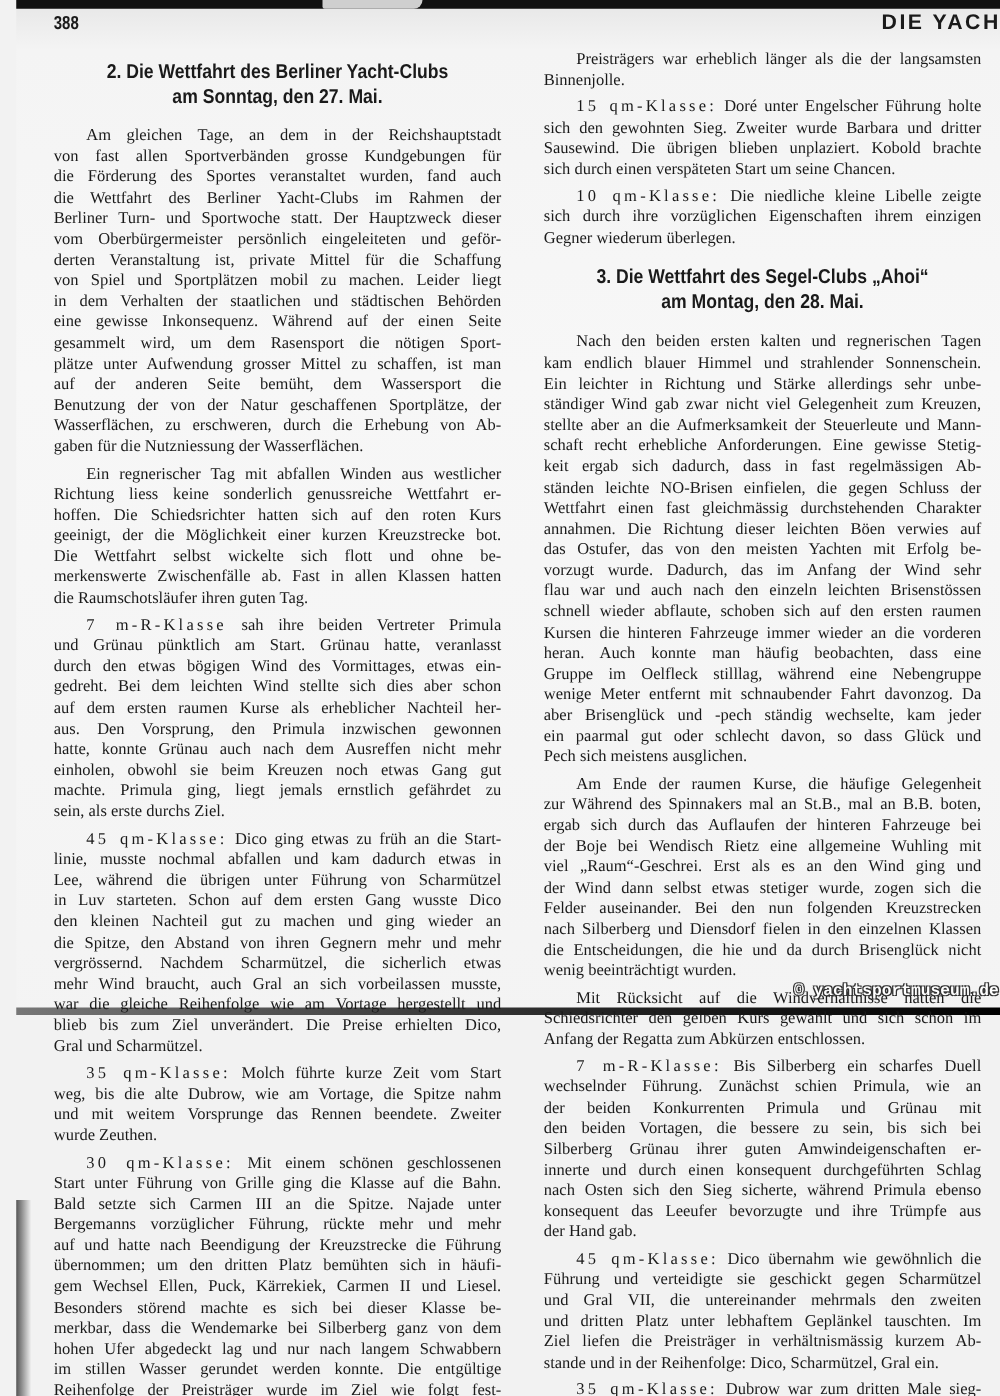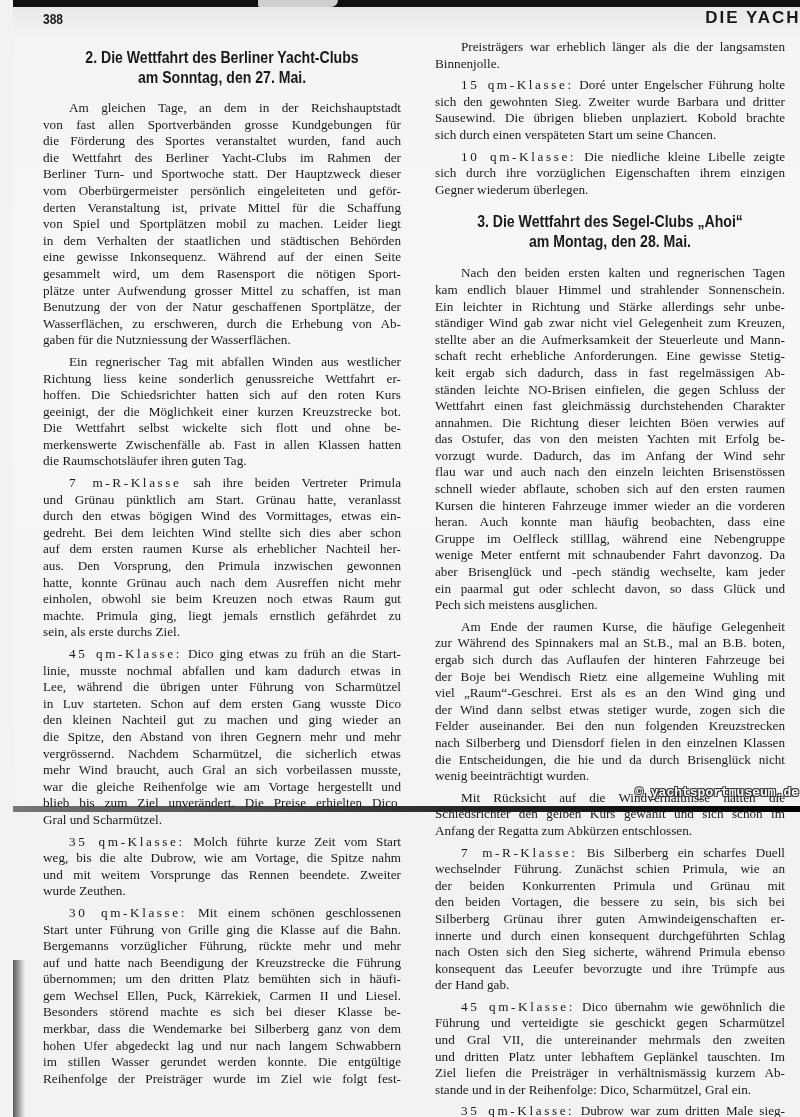--- a/index.html
+++ b/index.html
@@ -89,20 +89,21 @@
           <span class="line">die Förderung des Sportes veranstaltet wurden, fand auch</span>
           <span class="line">die Wettfahrt des Berliner Yacht-Clubs im Rahmen der</span>
           <span class="line">Berliner Turn- und Sportwoche statt. Der Hauptzweck dieser</span>
           <span class="line">vom Oberbürgermeister persönlich eingeleiteten und geför-</span>
           <span class="line">derten Veranstaltung ist, private Mittel für die Schaffung</span>
           <span class="line">von Spiel und Sportplätzen mobil zu machen. Leider liegt</span>
           <span class="line">in dem Verhalten der staatlichen und städtischen Behörden</span>
           <span class="line">eine gewisse Inkonsequenz. Während auf der einen Seite</span>
           <span class="line">gesammelt wird, um dem Rasensport die nötigen Sport-</span>
           <span class="line">plätze unter Aufwendung grosser Mittel zu schaffen, ist man</span>
+          <span class="line">auf der anderen Seite bemüht, dem Wassersport die</span>
           <span class="line">Benutzung der von der Natur geschaffenen Sportplätze, der</span>
           <span class="line">Wasserflächen, zu erschweren, durch die Erhebung von Ab-</span>
           <span class="line last">gaben für die Nutzniessung der Wasserflächen.</span>
         </div>
         <div class="para">
           <span class="line indent">Ein regnerischer Tag mit abfallen Winden aus westlicher</span>
           <span class="line">Richtung liess keine sonderlich genussreiche Wettfahrt er-</span>
           <span class="line">hoffen. Die Schiedsrichter hatten sich auf den roten Kurs</span>
           <span class="line">geeinigt, der die Möglichkeit einer kurzen Kreuzstrecke bot.</span>
           <span class="line">Die Wettfahrt selbst wickelte sich flott und ohne be-</span>
@@ -110,21 +111,21 @@
           <span class="line last">die Raumschotsläufer ihren guten Tag.</span>
         </div>
         <div class="para">
           <span class="line indent"><span class="spaced">7 m-R-Klasse</span><span> sah ihre beiden Vertreter Primula</span></span>
           <span class="line">und Grünau pünktlich am Start. Grünau hatte, veranlasst</span>
           <span class="line">durch den etwas bögigen Wind des Vormittages, etwas ein-</span>
           <span class="line">gedreht. Bei dem leichten Wind stellte sich dies aber schon</span>
           <span class="line">auf dem ersten raumen Kurse als erheblicher Nachteil her-</span>
           <span class="line">aus. Den Vorsprung, den Primula inzwischen gewonnen</span>
           <span class="line">hatte, konnte Grünau auch nach dem Ausreffen nicht mehr</span>
-          <span class="line">einholen, obwohl sie beim Kreuzen noch etwas Raum gut</span>
+          <span class="line">einholen, obwohl sie beim Kreuzen noch etwas Gang gut</span>
           <span class="line">machte. Primula ging, liegt jemals ernstlich gefährdet zu</span>
           <span class="line last">sein, als erste durchs Ziel.</span>
         </div>
         <div class="para">
           <span class="line indent"><span class="spaced">45 qm-Klasse:</span><span> Dico ging etwas zu früh an die Start-</span></span>
           <span class="line">linie, musste nochmal abfallen und kam dadurch etwas in</span>
           <span class="line">Lee, während die übrigen unter Führung von Scharmützel</span>
           <span class="line">in Luv starteten. Schon auf dem ersten Gang wusste Dico</span>
           <span class="line">den kleinen Nachteil gut zu machen und ging wieder an</span>
           <span class="line">die Spitze, den Abstand von ihren Gegnern mehr und mehr</span>
@@ -136,20 +137,21 @@
         </div>
         <div class="para">
           <span class="line indent"><span class="spaced">35 qm-Klasse:</span><span> Molch führte kurze Zeit vom Start</span></span>
           <span class="line">weg, bis die alte Dubrow, wie am Vortage, die Spitze nahm</span>
           <span class="line">und mit weitem Vorsprunge das Rennen beendete. Zweiter</span>
           <span class="line last">wurde Zeuthen.</span>
         </div>
         <div class="para">
           <span class="line indent"><span class="spaced">30 qm-Klasse:</span><span> Mit einem schönen geschlossenen</span></span>
           <span class="line">Start unter Führung von Grille ging die Klasse auf die Bahn.</span>
+          <span class="line">Bald setzte sich Carmen III an die Spitze. Najade unter</span>
           <span class="line">Bergemanns vorzüglicher Führung, rückte mehr und mehr</span>
           <span class="line">auf und hatte nach Beendigung der Kreuzstrecke die Führung</span>
           <span class="line">übernommen; um den dritten Platz bemühten sich in häufi-</span>
           <span class="line">gem Wechsel Ellen, Puck, Kärrekiek, Carmen II und Liesel.</span>
           <span class="line">Besonders störend machte es sich bei dieser Klasse be-</span>
           <span class="line">merkbar, dass die Wendemarke bei Silberberg ganz von dem</span>
           <span class="line">hohen Ufer abgedeckt lag und nur nach langem Schwabbern</span>
           <span class="line">im stillen Wasser gerundet werden konnte. Die entgültige</span>
           <span class="line">Reihenfolge der Preisträger wurde im Ziel wie folgt fest-</span>
         </div>

